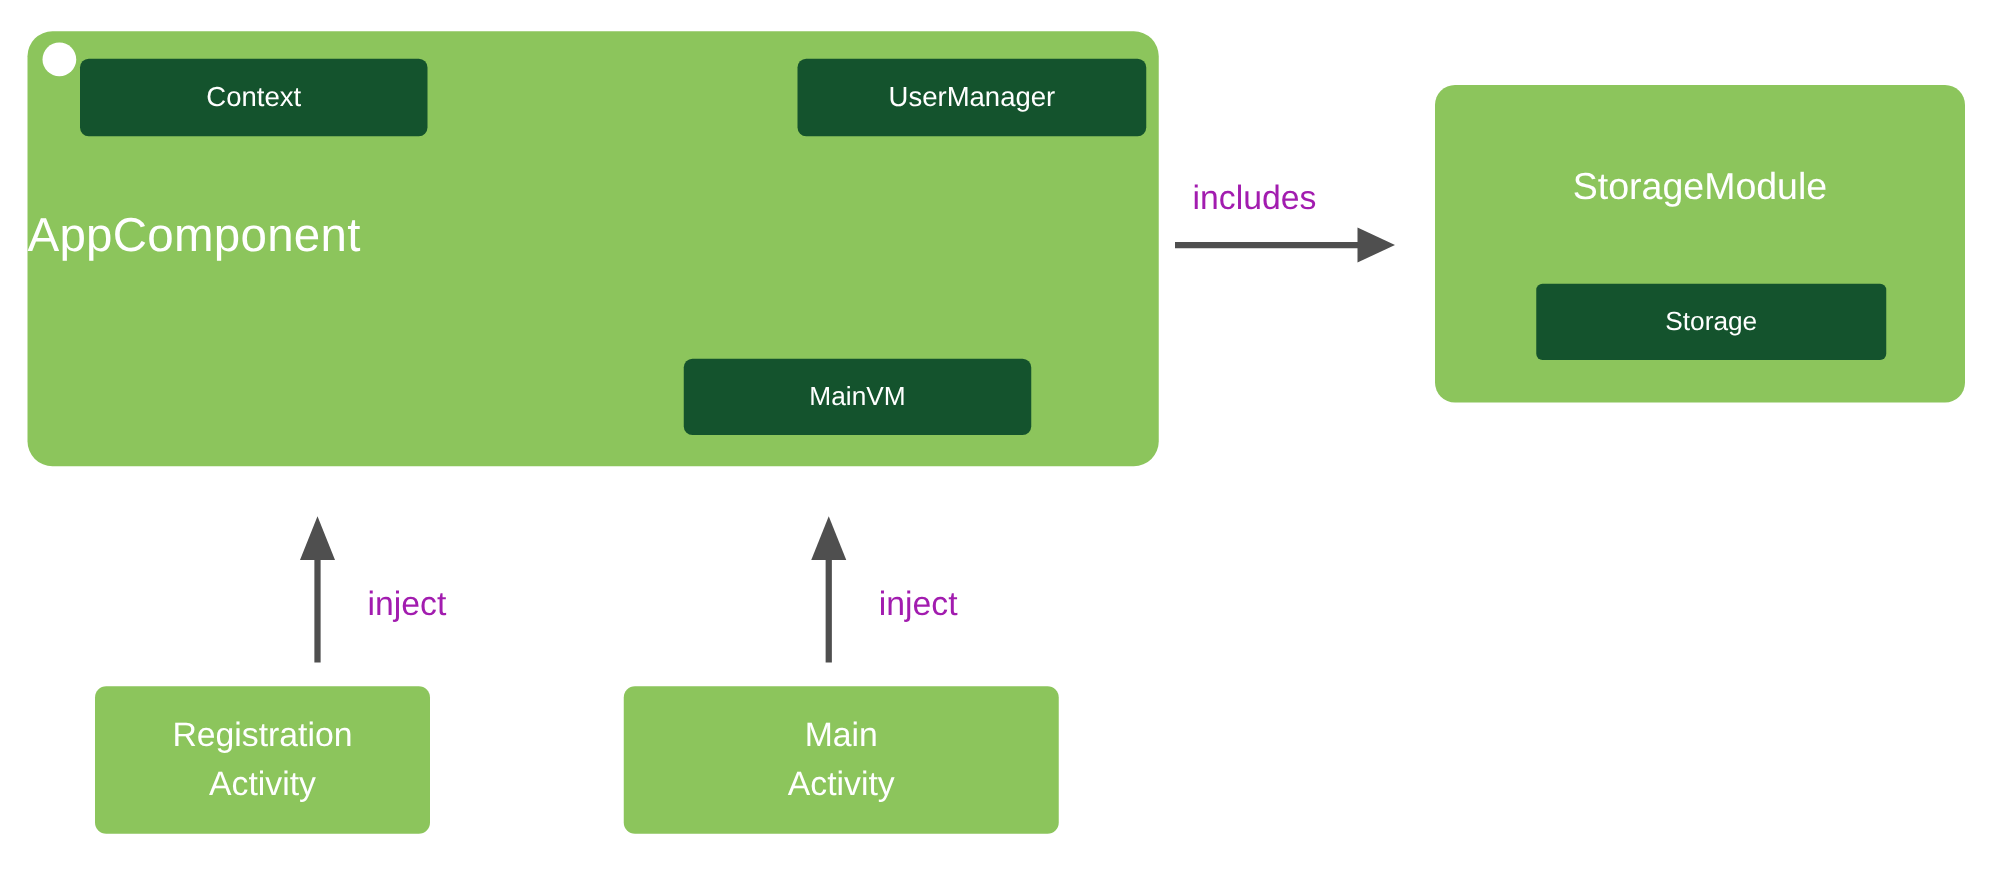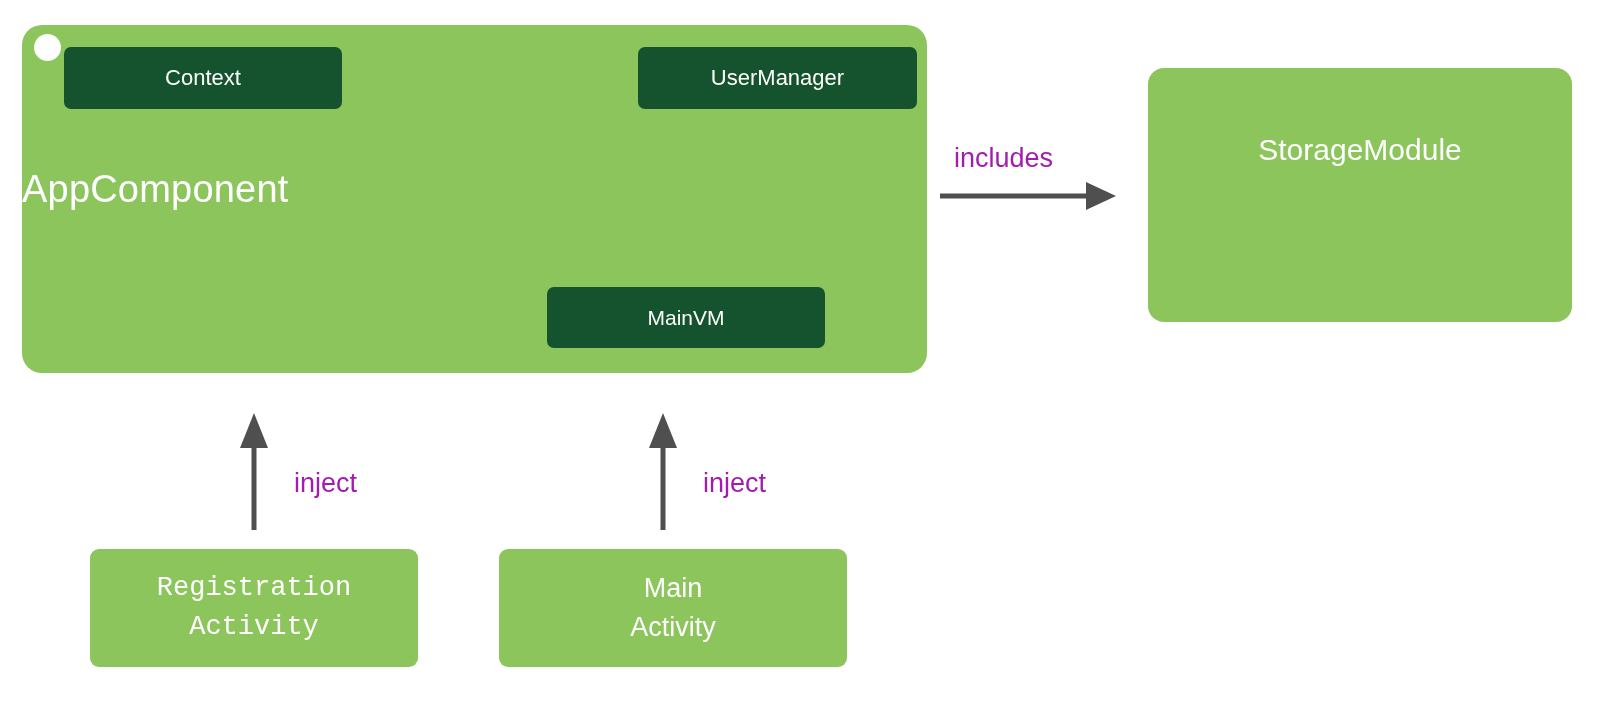--- a/index.html
+++ b/index.html
@@ -120,21 +120,21 @@
   
   .activity-box {
     top: 549px;
     height: 118px;
     border-radius: 9px;
     font-size: 27px;
     line-height: 1.45;
     white-space: pre-line;
     z-index: 3;
   }
-  #activity-registration { left: 90px;  width: 328px; font-family: Liberation Mono, monospace; }
+  #activity-registration { left: 76px;  width: 268px; }
   #activity-main         { left: 499px; width: 348px; }
 
   
   .edge-label {
     position: absolute;
     color: #a21caf;
     font-size: 27px;
     white-space: nowrap;
     z-index: 3;
   }
@@ -168,20 +168,21 @@
 
   <div id="app-component-title">AppComponent</div>
 
 
   <div class="box dark vm-box" id="vm-main">MainVM</div>
 
   <div class="box green" id="storage-module-panel"></div>
 
   <div id="storage-module-title">StorageModule</div>
 
+  <div class="box dark" id="storage-box">Storage</div>
 
   <svg class="arrow-svg" id="arrow-includes" width="180" height="36" viewBox="0 0 180 36">
     <line x1="2" y1="18" x2="152" y2="18" stroke="#4f4f4f" stroke-width="5"></line>
     <polygon points="148,4 178,18 148,32" fill="#4f4f4f"></polygon>
   </svg>
   <div class="edge-label" id="label-includes">includes</div>
 
   <svg class="arrow-svg" id="arrow-inject-registration" width="36" height="120" viewBox="0 0 36 120">
     <line x1="16" y1="118" x2="16" y2="26" stroke="#4f4f4f" stroke-width="5"></line>
     <polygon points="16,1 30,36 2,36" fill="#4f4f4f"></polygon>

